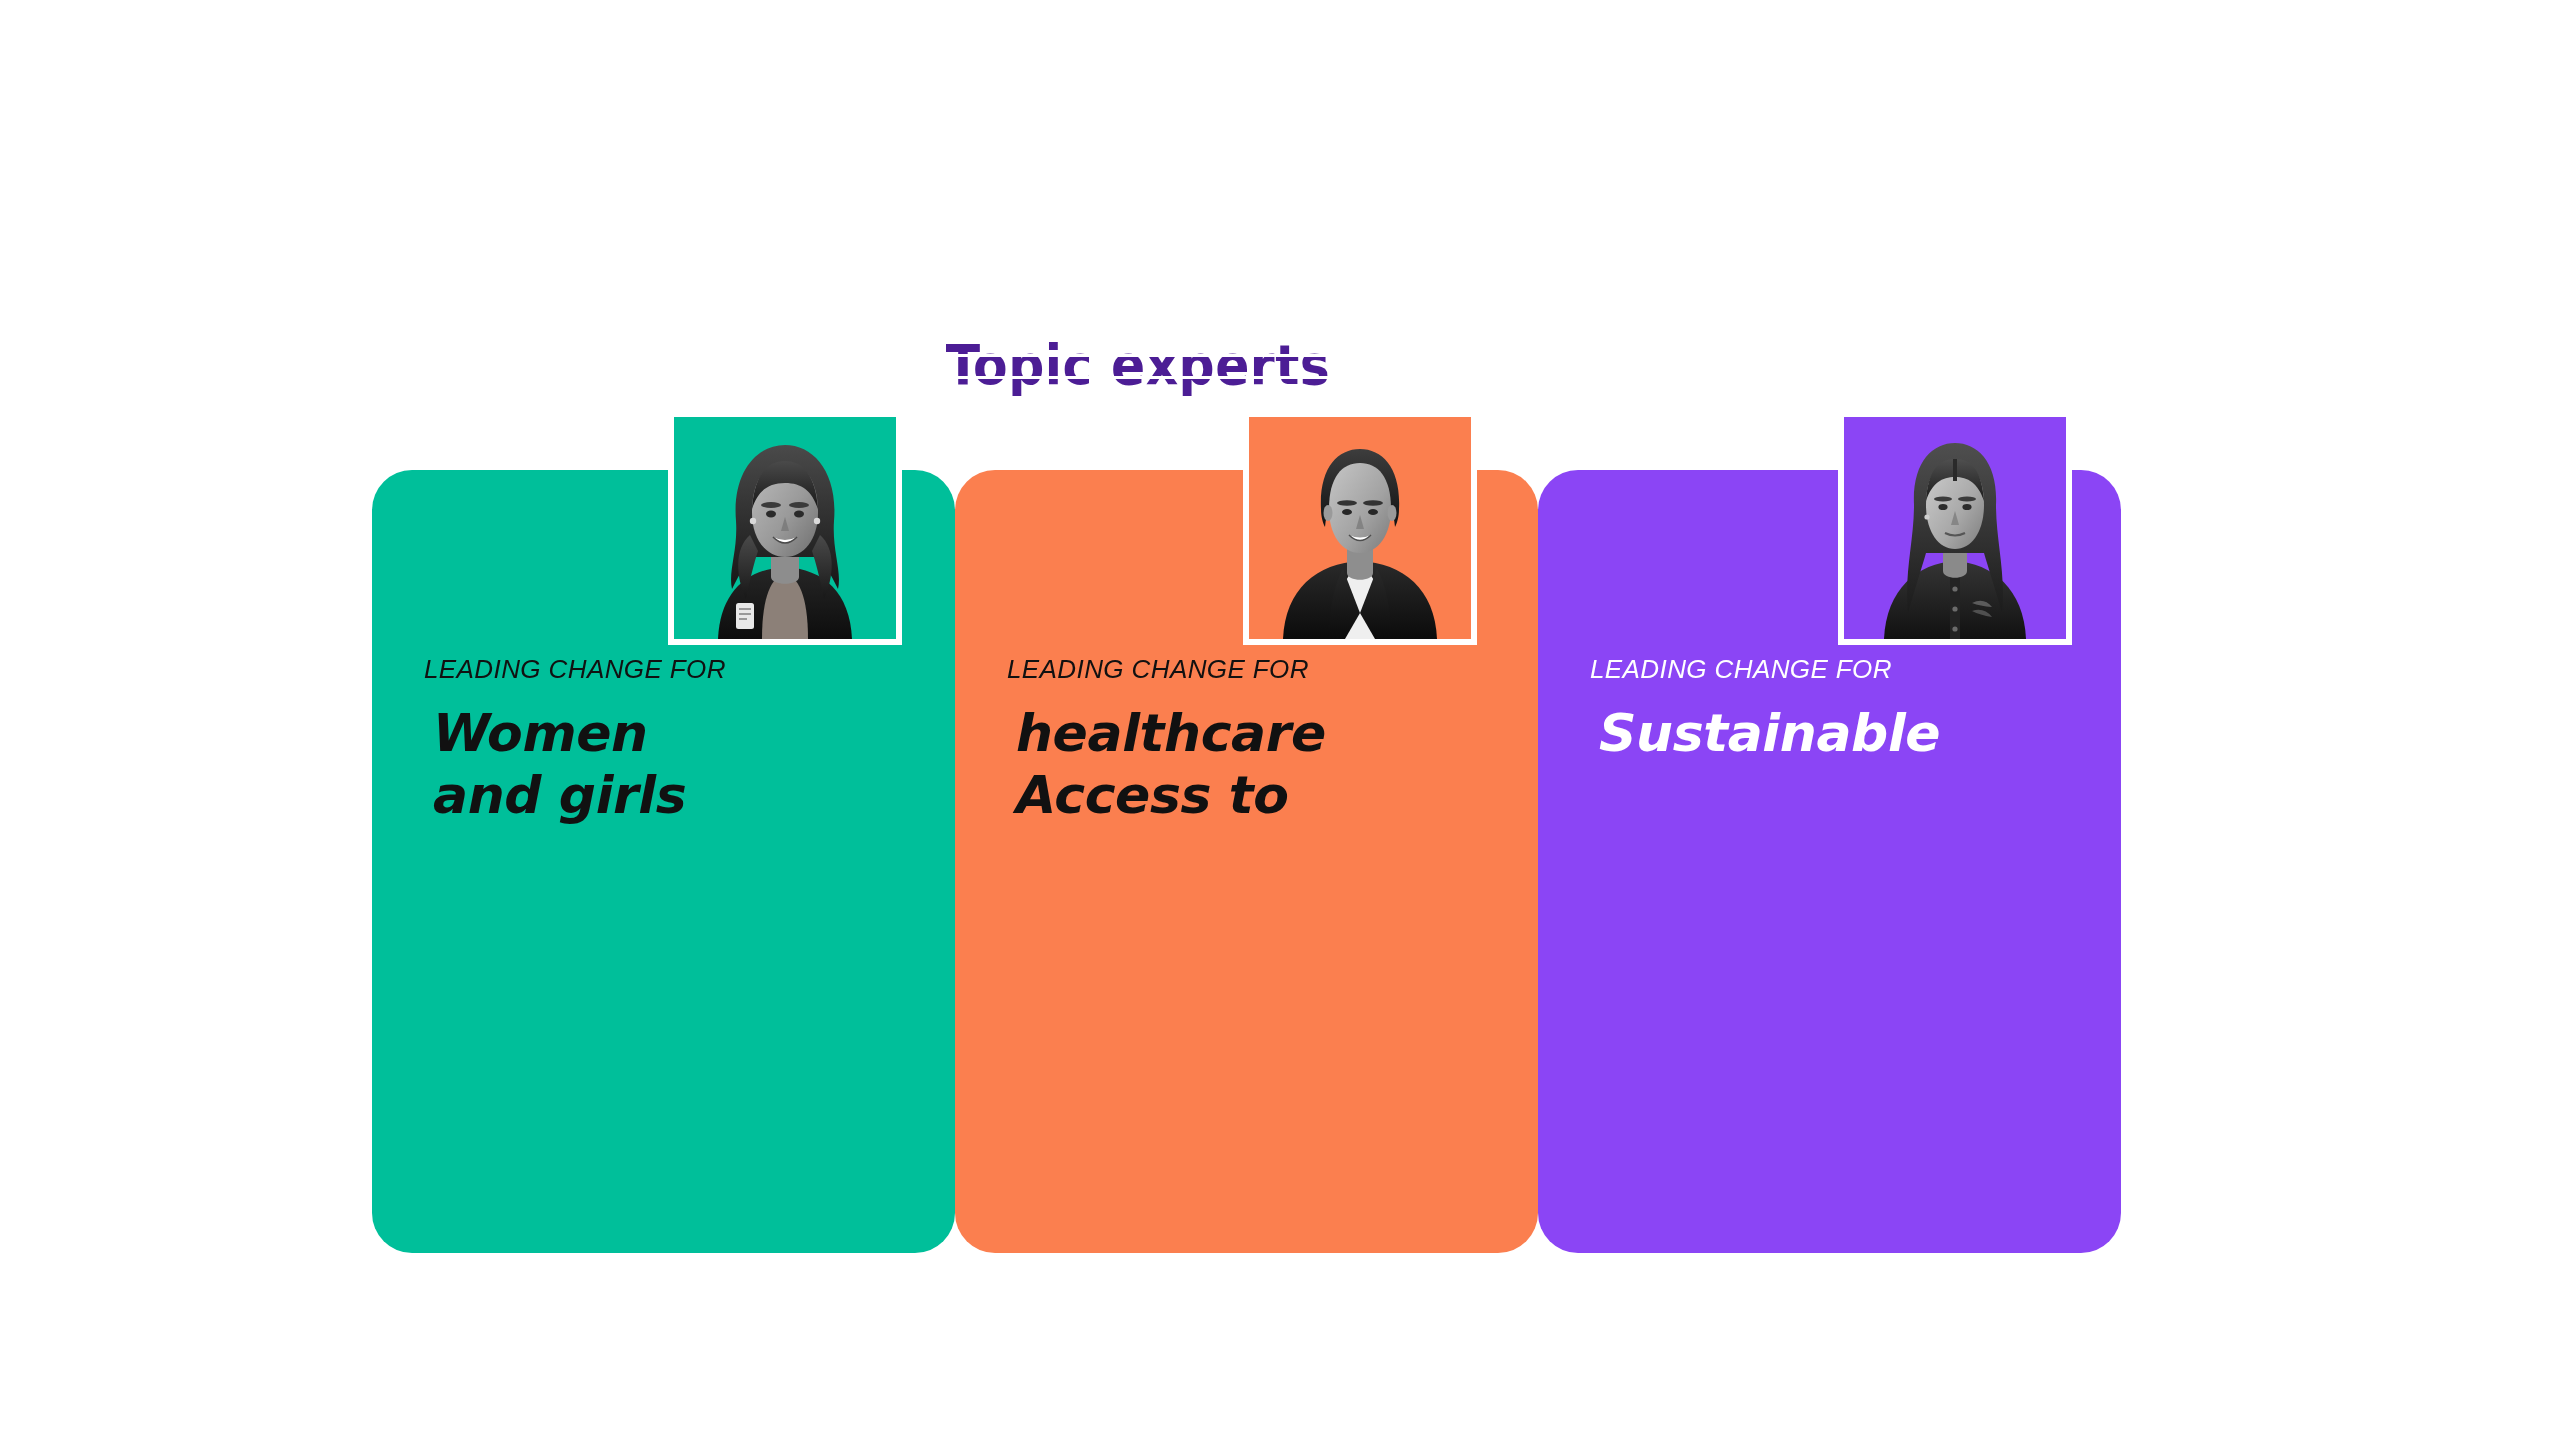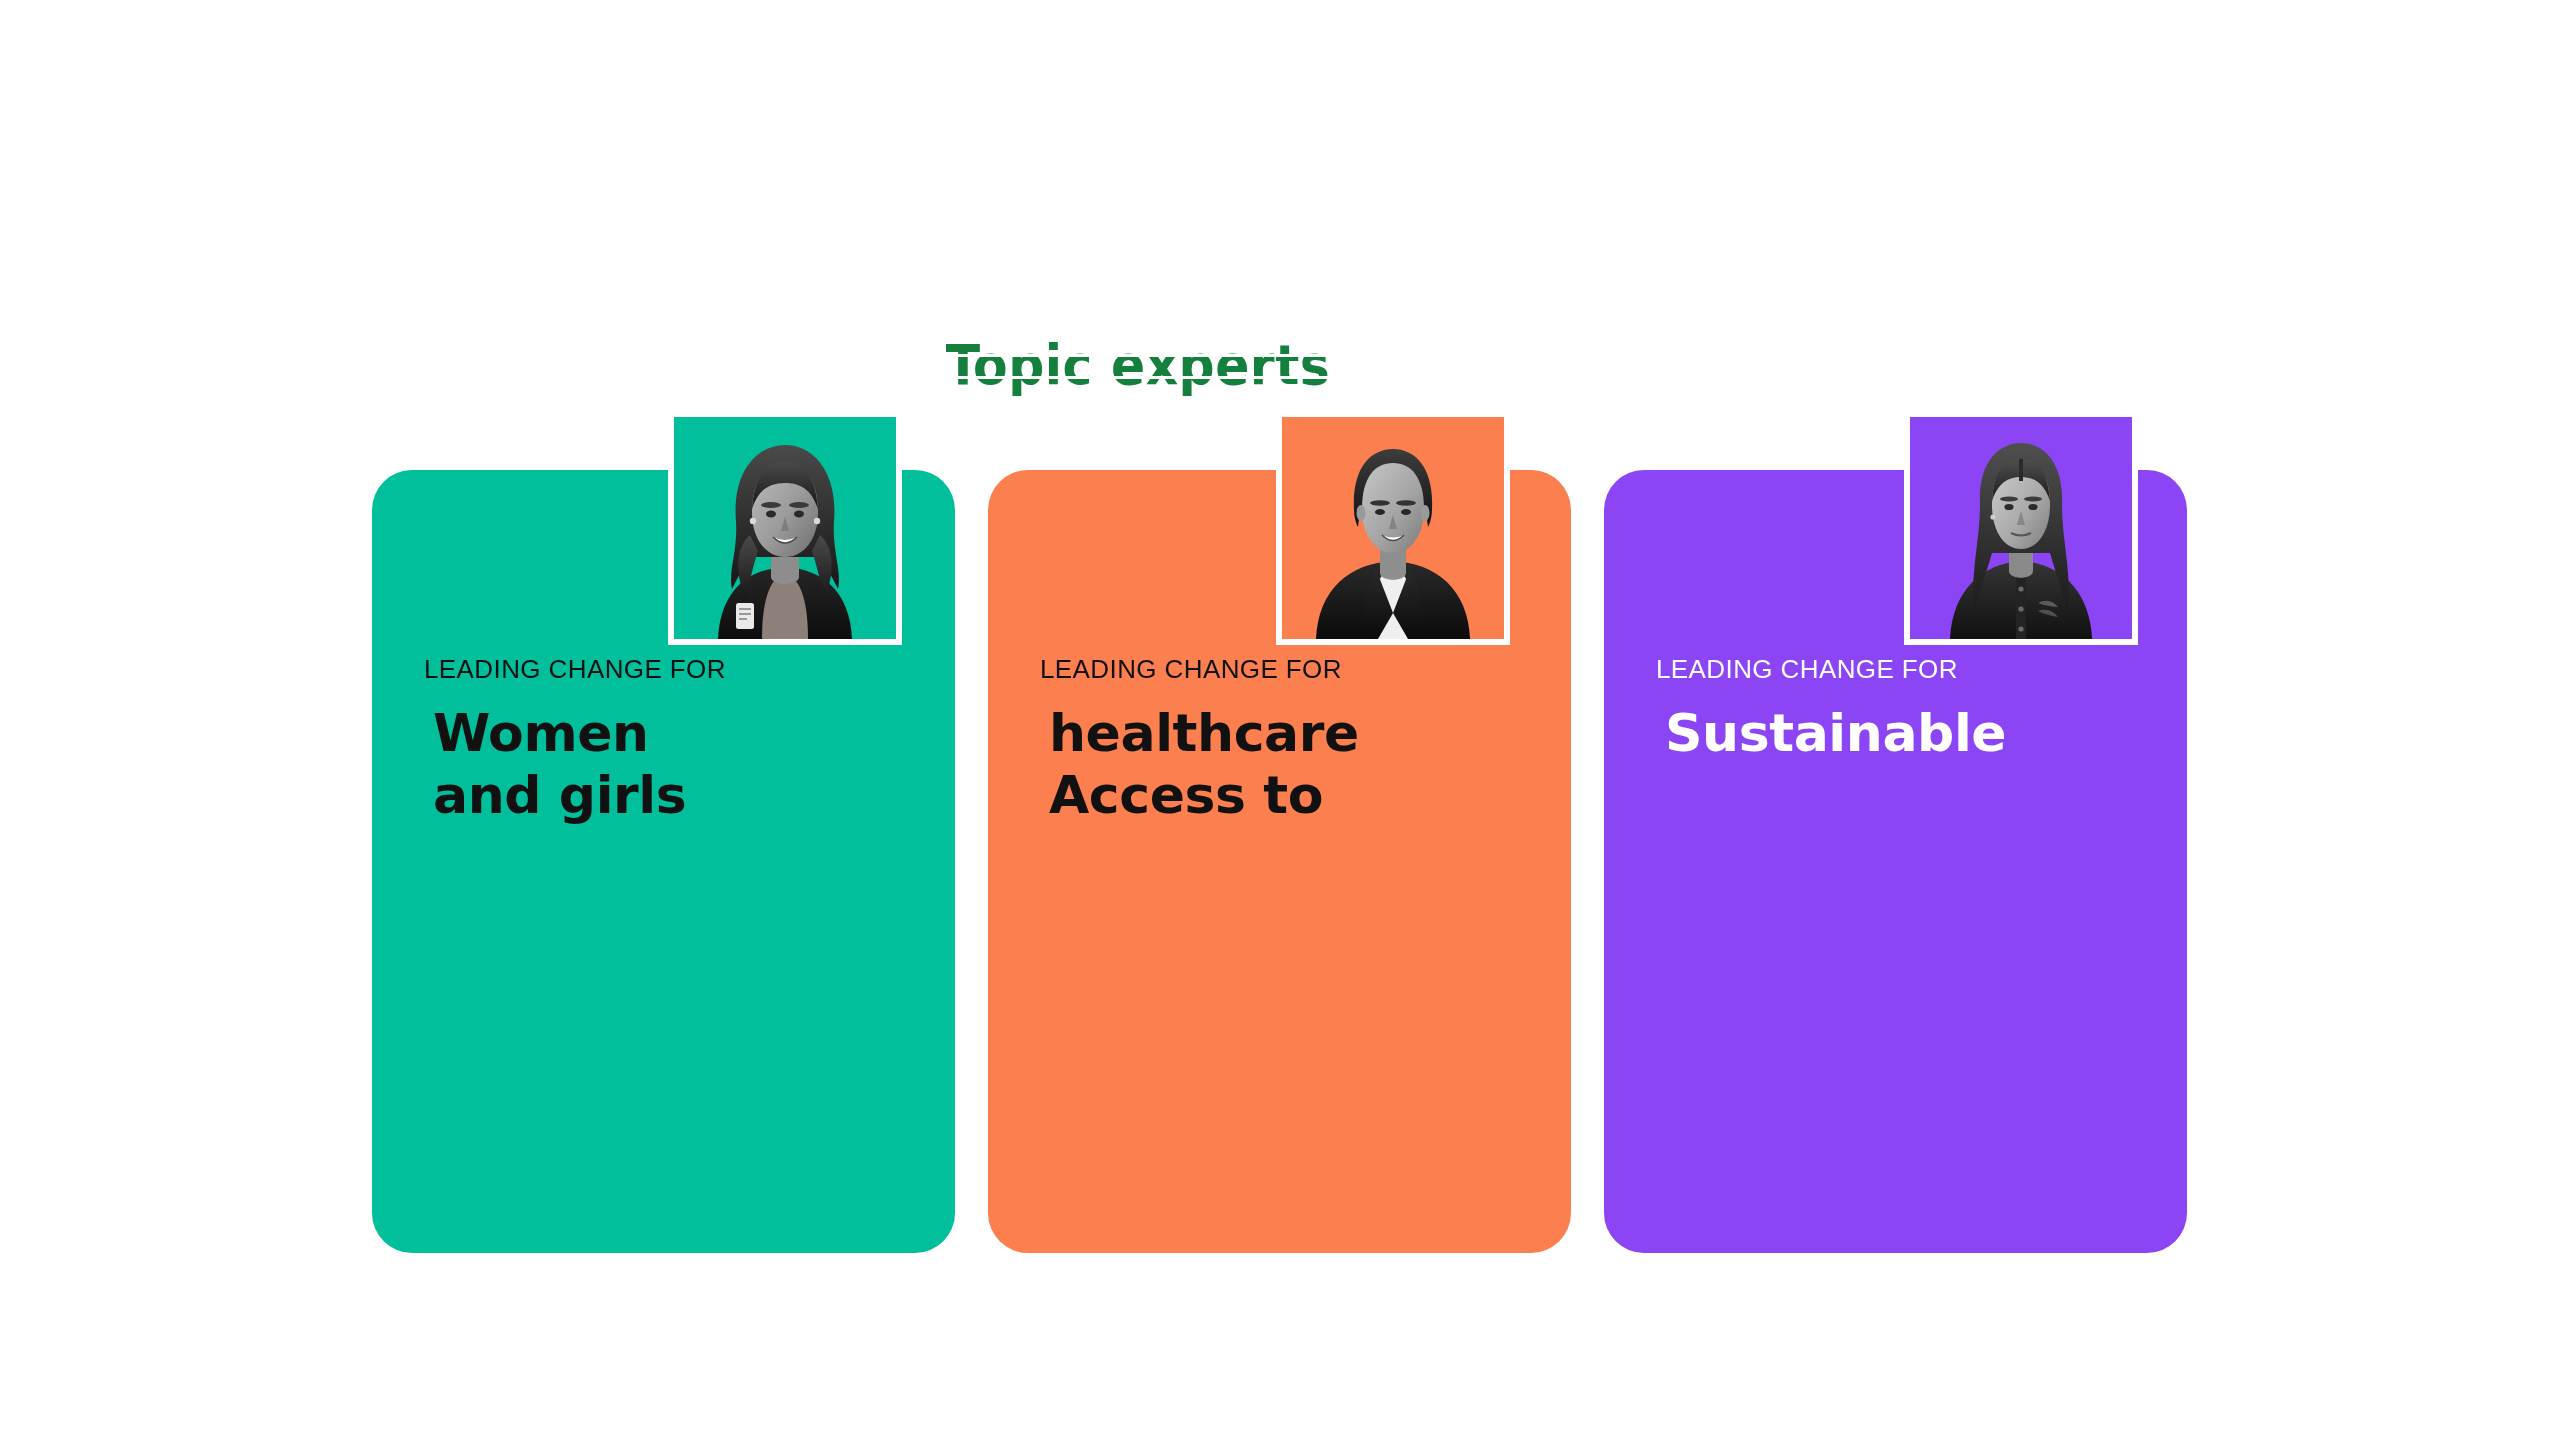--- a/index.html
+++ b/index.html
@@ -27,21 +27,21 @@
     position: absolute;
     left: 0;
     top: 286px;
     width: 2276px;
     text-align: center;
     font-family: "DejaVu Sans", sans-serif;
     font-weight: 700;
     font-size: 56px;
     line-height: 66px;
     letter-spacing: 0.5px;
-    color: #15803d;
+    color: #4c1d95;
     
     font-stretch: condensed;
   }
   .section-title .stencil {
     display: inline-block;
     position: relative;
   }
   
   .section-title .stencil::after {
     content: "";
@@ -65,21 +65,21 @@
   }
 
   
   .cards {
     position: absolute;
     left: 372px;
     top: 470px;
     width: 1816px;
     height: 783px;
     display: flex;
-    gap: 33px;
+    font-style: italic;
   }
 
   .card {
     position: relative;
     flex: 0 0 583px;
     width: 583px;
     height: 783px;
     border-radius: 40px;
     box-sizing: border-box;
   }

